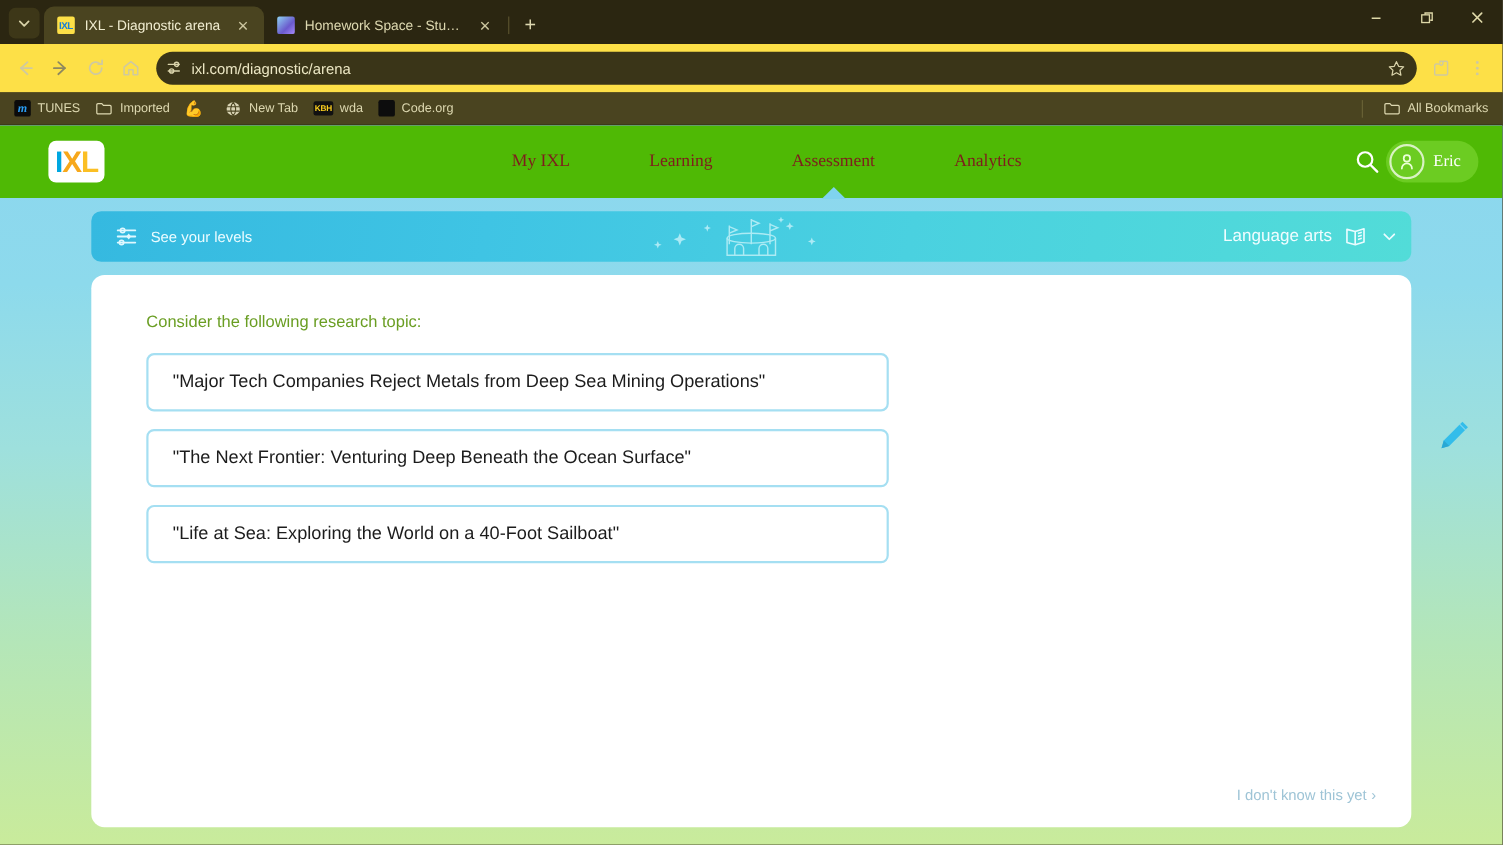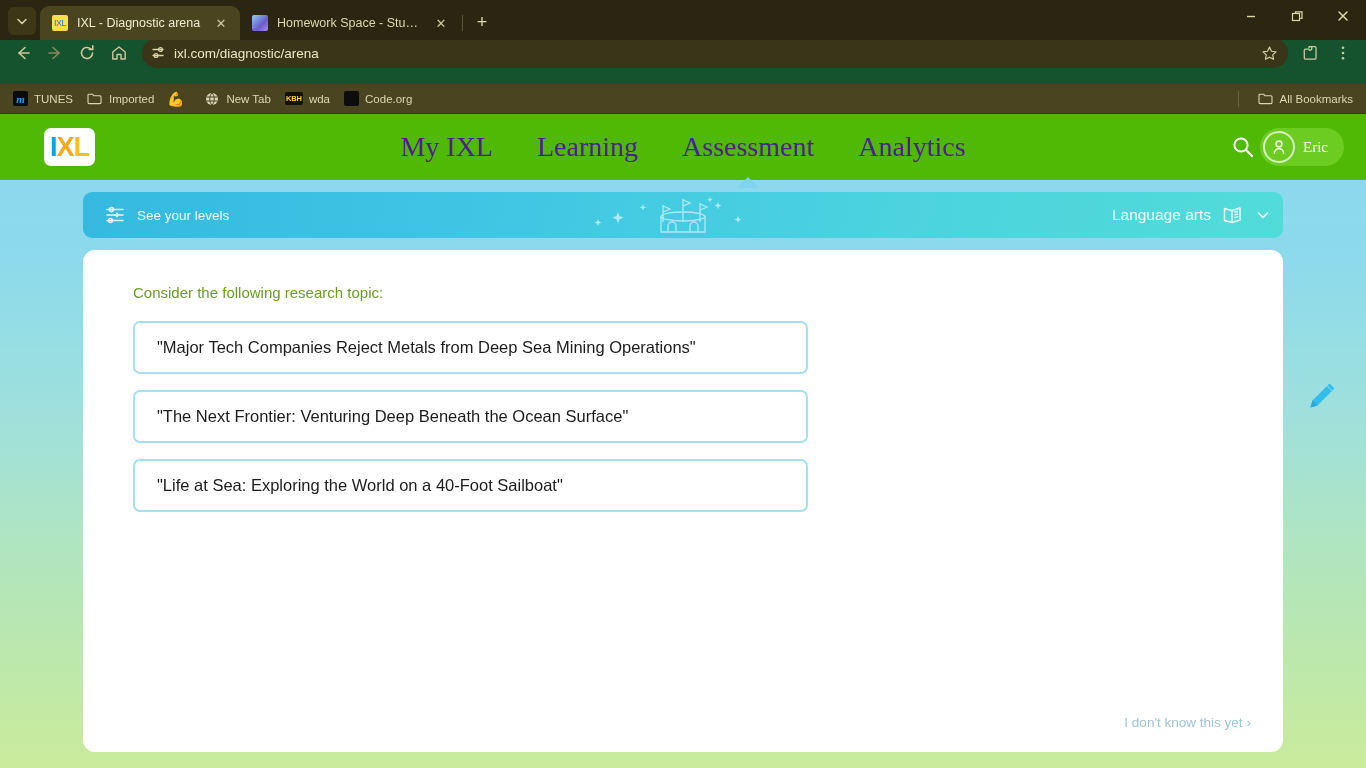--- a/index.html
+++ b/index.html
@@ -29,21 +29,21 @@
     padding: 0 10px 0 12px; border-radius: 9px 9px 0 0;
     min-width: 200px; max-width: 220px; position: relative;
     color: #ddd8b0; font-size: 12.5px;
   }
   .tab.active { background: #4a4420; color: #f0ecd0; }
   .tab .favicon {
     width: 16px; height: 16px; flex: none; margin-right: 9px;
     border-radius: 2px; display: flex; align-items: center;
     justify-content: center; font-size: 9px; overflow: hidden;
   }
-  .fav-ixl { background: #fde047; color: #1a7fd4; font-weight: normal; font-size: 8px;
+  .fav-ixl { background: #fde047; color: #1a7fd4; font-weight: bold; font-size: 8px;
              letter-spacing: -0.5px; font-family: "Liberation Sans", sans-serif; }
   .fav-studyx {
     background: linear-gradient(135deg,#8fd3f4,#6a5acd 60%,#a78bfa);
     border-radius: 4px;
   }
   .tab .tab-title {
     flex: 1; white-space: nowrap; overflow: hidden;
     text-overflow: ellipsis;
   }
   .tab .tab-close {
@@ -57,21 +57,21 @@
     display: flex; align-items: center; justify-content: center;
     color: #ddd8b0; font-size: 18px; border-radius: 50%;
   }
   .win-ctrls { margin-left: auto; display: flex; align-items: flex-start; height: 40px; }
   .win-btn {
     width: 46px; height: 32px; display: flex; align-items: center;
     justify-content: center; color: #ded8a8; font-size: 13px;
   }
 
   .toolbar {
-    height: 44px; background: #14532d; display: flex; align-items: flex-end;
+    height: 44px; background: #fde047; display: flex; align-items: center;
     padding: 16px 8px; gap: 2px;
   }
   .tb-icon {
     width: 30px; height: 30px; display: flex; align-items: center;
     justify-content: center; color: #cfc9a0; border-radius: 50%; flex: none;
   }
   .omnibox {
     flex: 1; height: 30px; background: #3a3518; border-radius: 16px;
     display: flex; align-items: center; padding: 0 6px 0 8px;
     margin: 0 6px; min-width: 0;
@@ -129,23 +129,23 @@
   .lg-i { color: #00a7e1; }
   .lg-x { color: #f7a81b; }
   .lg-l { color: #fbbf24; }
 
   .ixl-nav {
     position: absolute; left: 0; right: 0; top: 0; height: 66px;
     display: flex; align-items: center; justify-content: center; gap: 40px;
     pointer-events: none;
   }
   .ixl-nav a {
-    color: #4c1d95; font-size: 28px; text-decoration: none;
+    color: #7f1d1d; font-size: 16px; text-decoration: none;
     font-family: "Liberation Serif", serif; position: relative;
-    pointer-events: auto; padding: 4px 2px;
+    pointer-events: auto; padding: 4px 2px; margin-left: 28px;
   }
   .ixl-nav a.active::after {
     content: ""; position: absolute; left: 50%; bottom: -21px;
     transform: translateX(-50%);
     border-left: 11px solid transparent; border-right: 11px solid transparent;
     border-bottom: 11px solid #7fd3ef;
   }
 
   .ixl-right {
     margin-left: auto; display: flex; align-items: center; gap: 2px;

